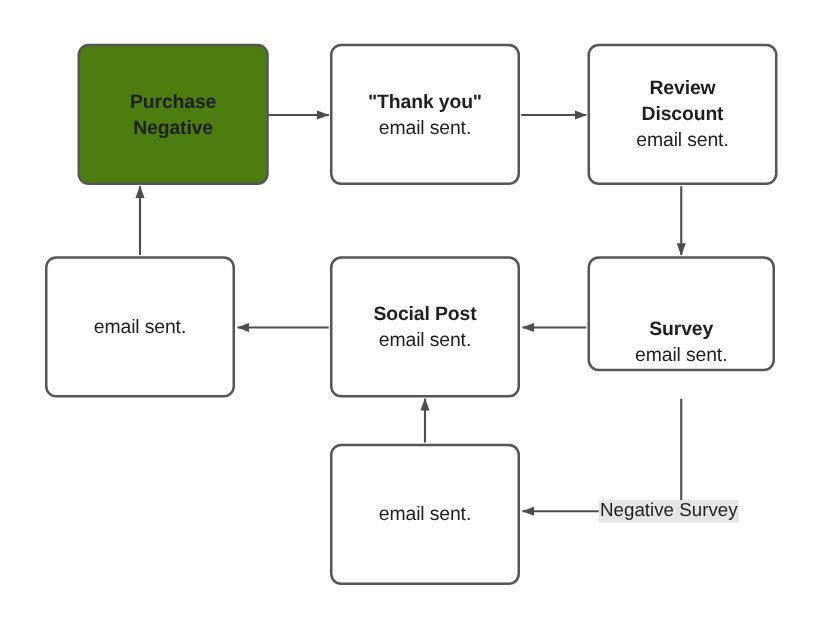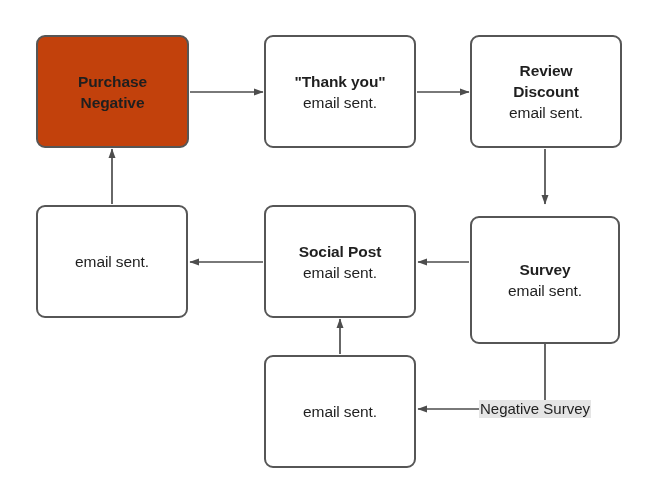--- a/index.html
+++ b/index.html
@@ -45,21 +45,22 @@
     letter-spacing: -0.1px;
     white-space: nowrap;
   }
   .node .t2 {
     font-size: 15.5px;
     font-weight: normal;
     letter-spacing: -0.1px;
     white-space: nowrap;
   }
   .node.accent {
-    background: #c2410c;
+    background: #4d7c0f;
+    margin-left: 26px;
   }
   .edge-label {
     position: absolute;
     font-size: 15px;
     color: #1f1f1f;
     background: #e5e5e5;
     padding: 0 1px;
     white-space: nowrap;
     line-height: 18px;
   }
@@ -118,21 +119,21 @@
     <span class="t1">"Thank you"</span>
     <span class="t2">email sent.</span>
   </div>
 
   <div class="node" style="left:470px; top:35px; width:152px; height:113px;">
     <span class="t1">Review</span>
     <span class="t1">Discount</span>
     <span class="t2">email sent.</span>
   </div>
 
-  <div class="node" style="left:470px; top:216px; width:150px; height:128px;">
+  <div class="node" style="left:470px; top:205px; width:150px; height:92px;justify-content:flex-end;">
     <span class="t1">Survey</span>
     <span class="t2">email sent.</span>
   </div>
 
   <div class="node" style="left:264px; top:205px; width:152px; height:113px;">
     <span class="t1">Social Post</span>
     <span class="t2">email sent.</span>
   </div>
 
   <div class="node" style="left:36px; top:205px; width:152px; height:113px;">

